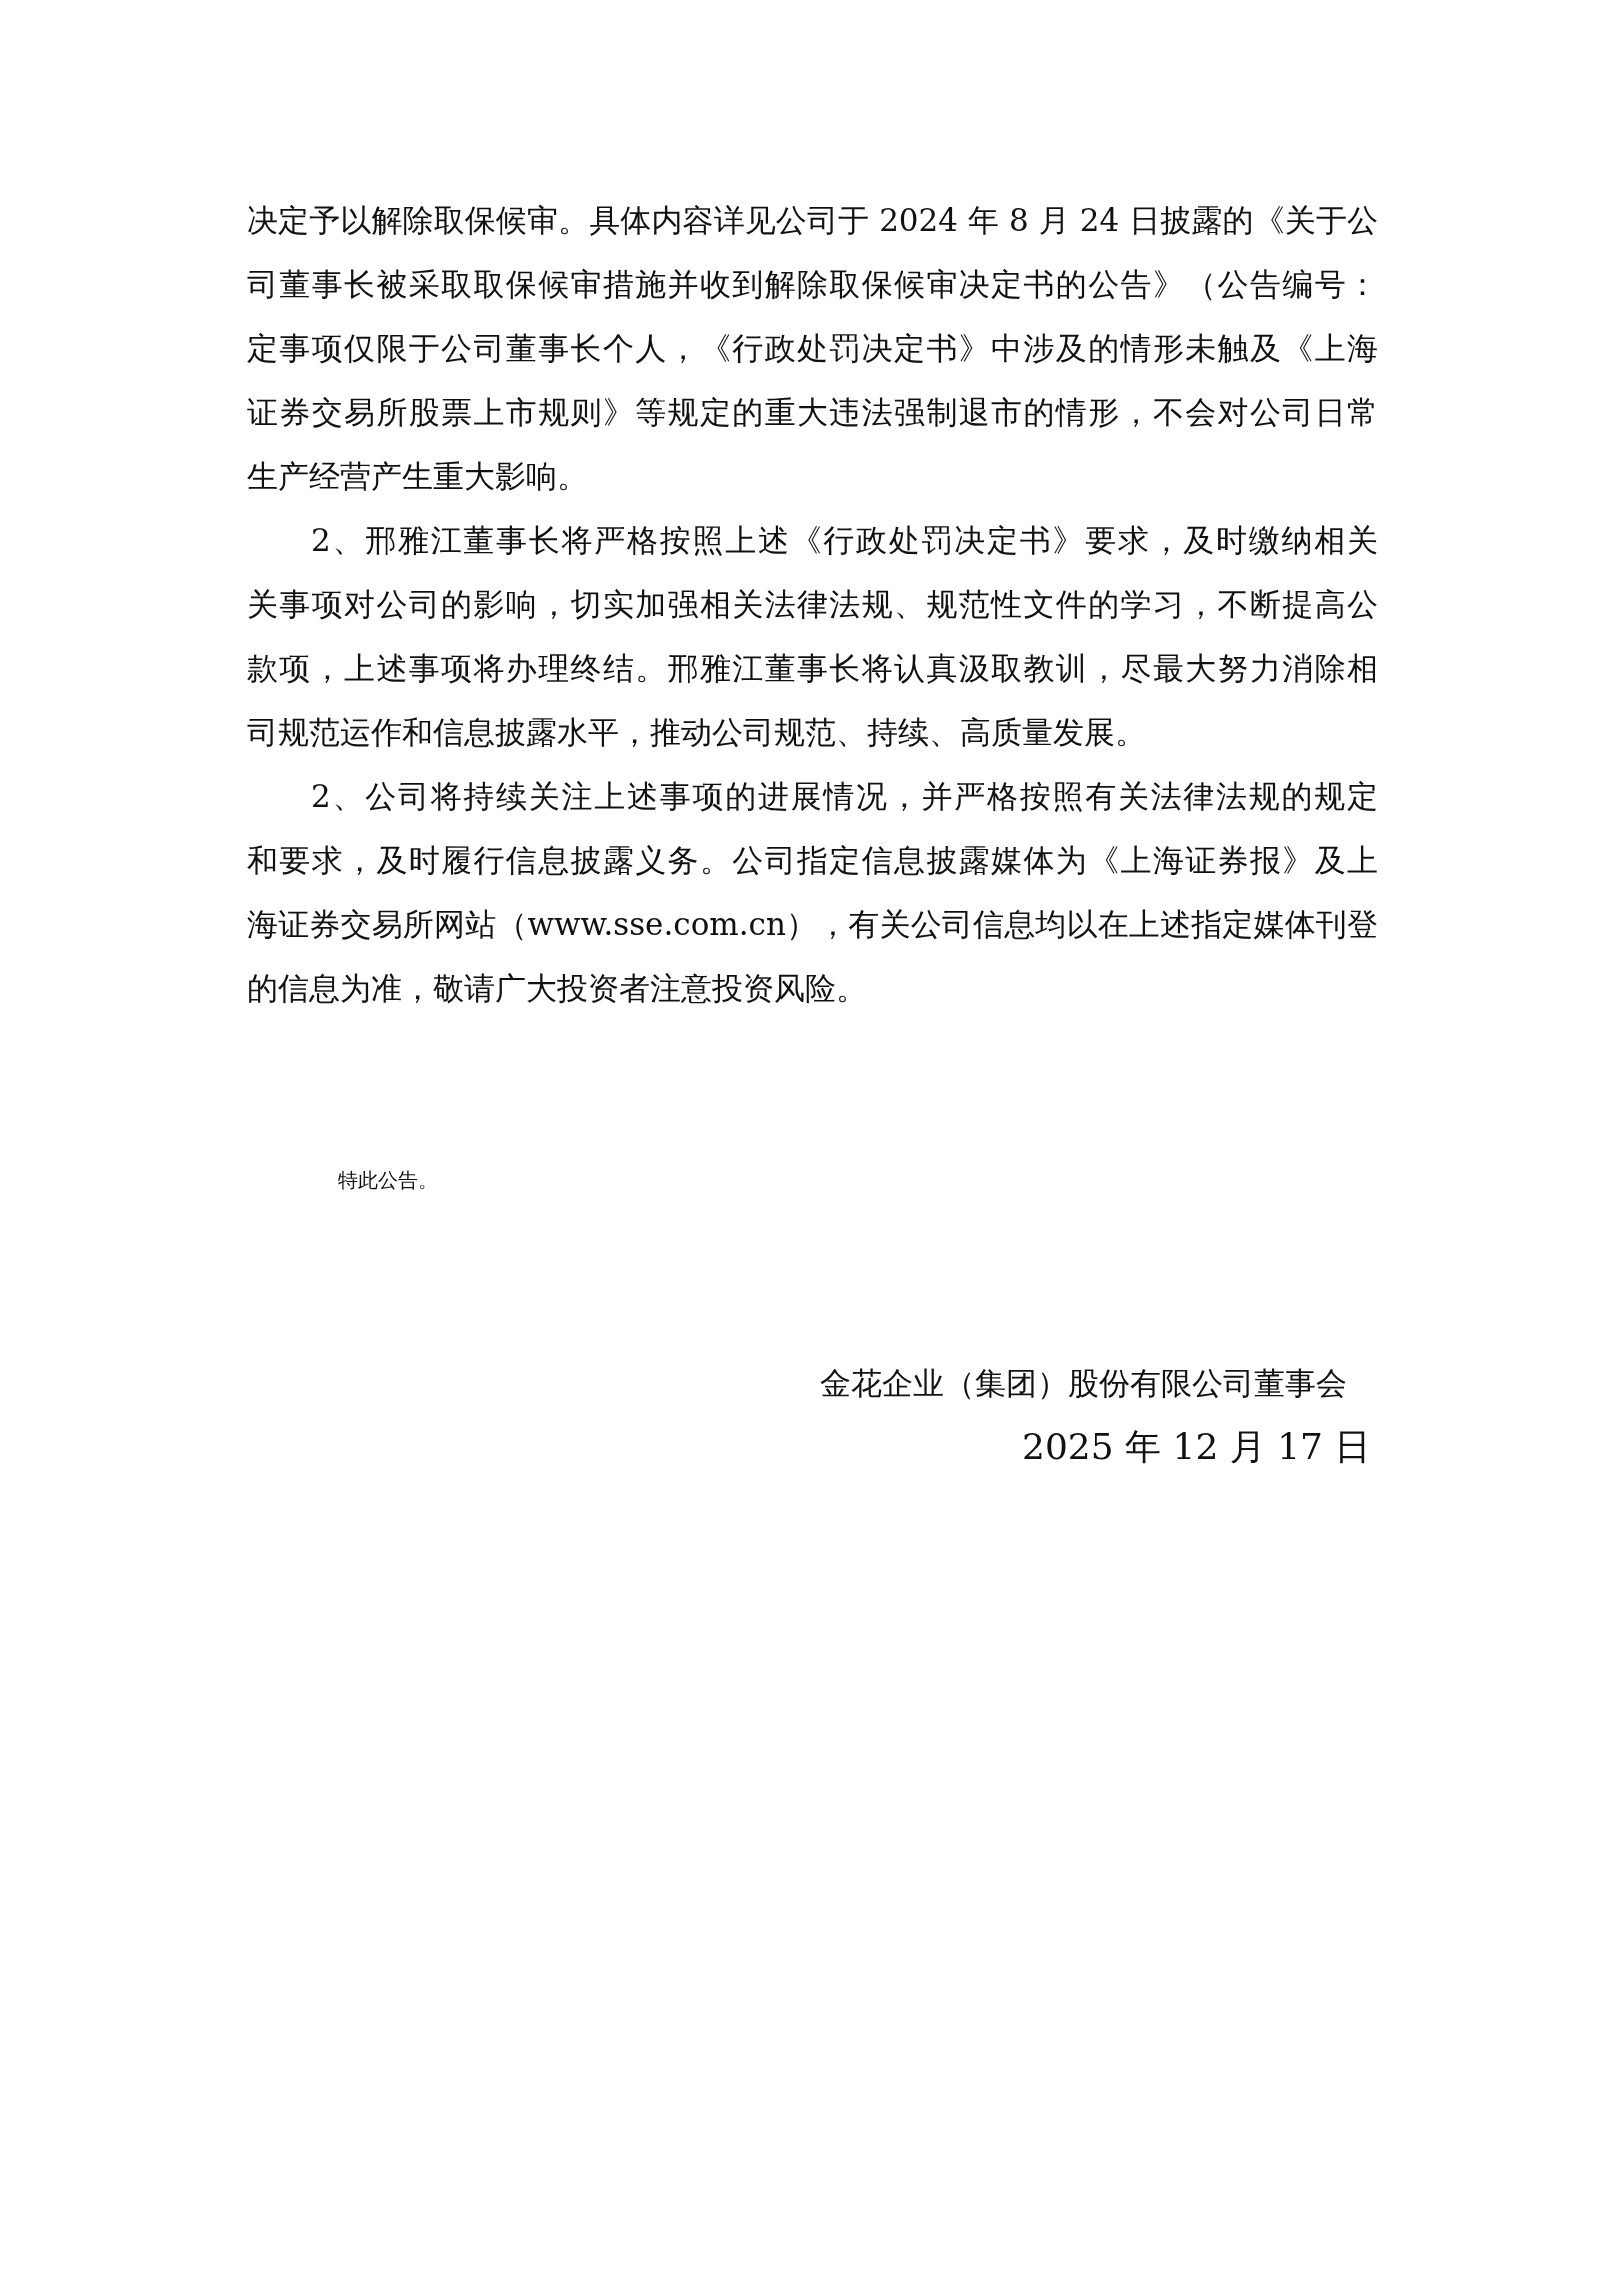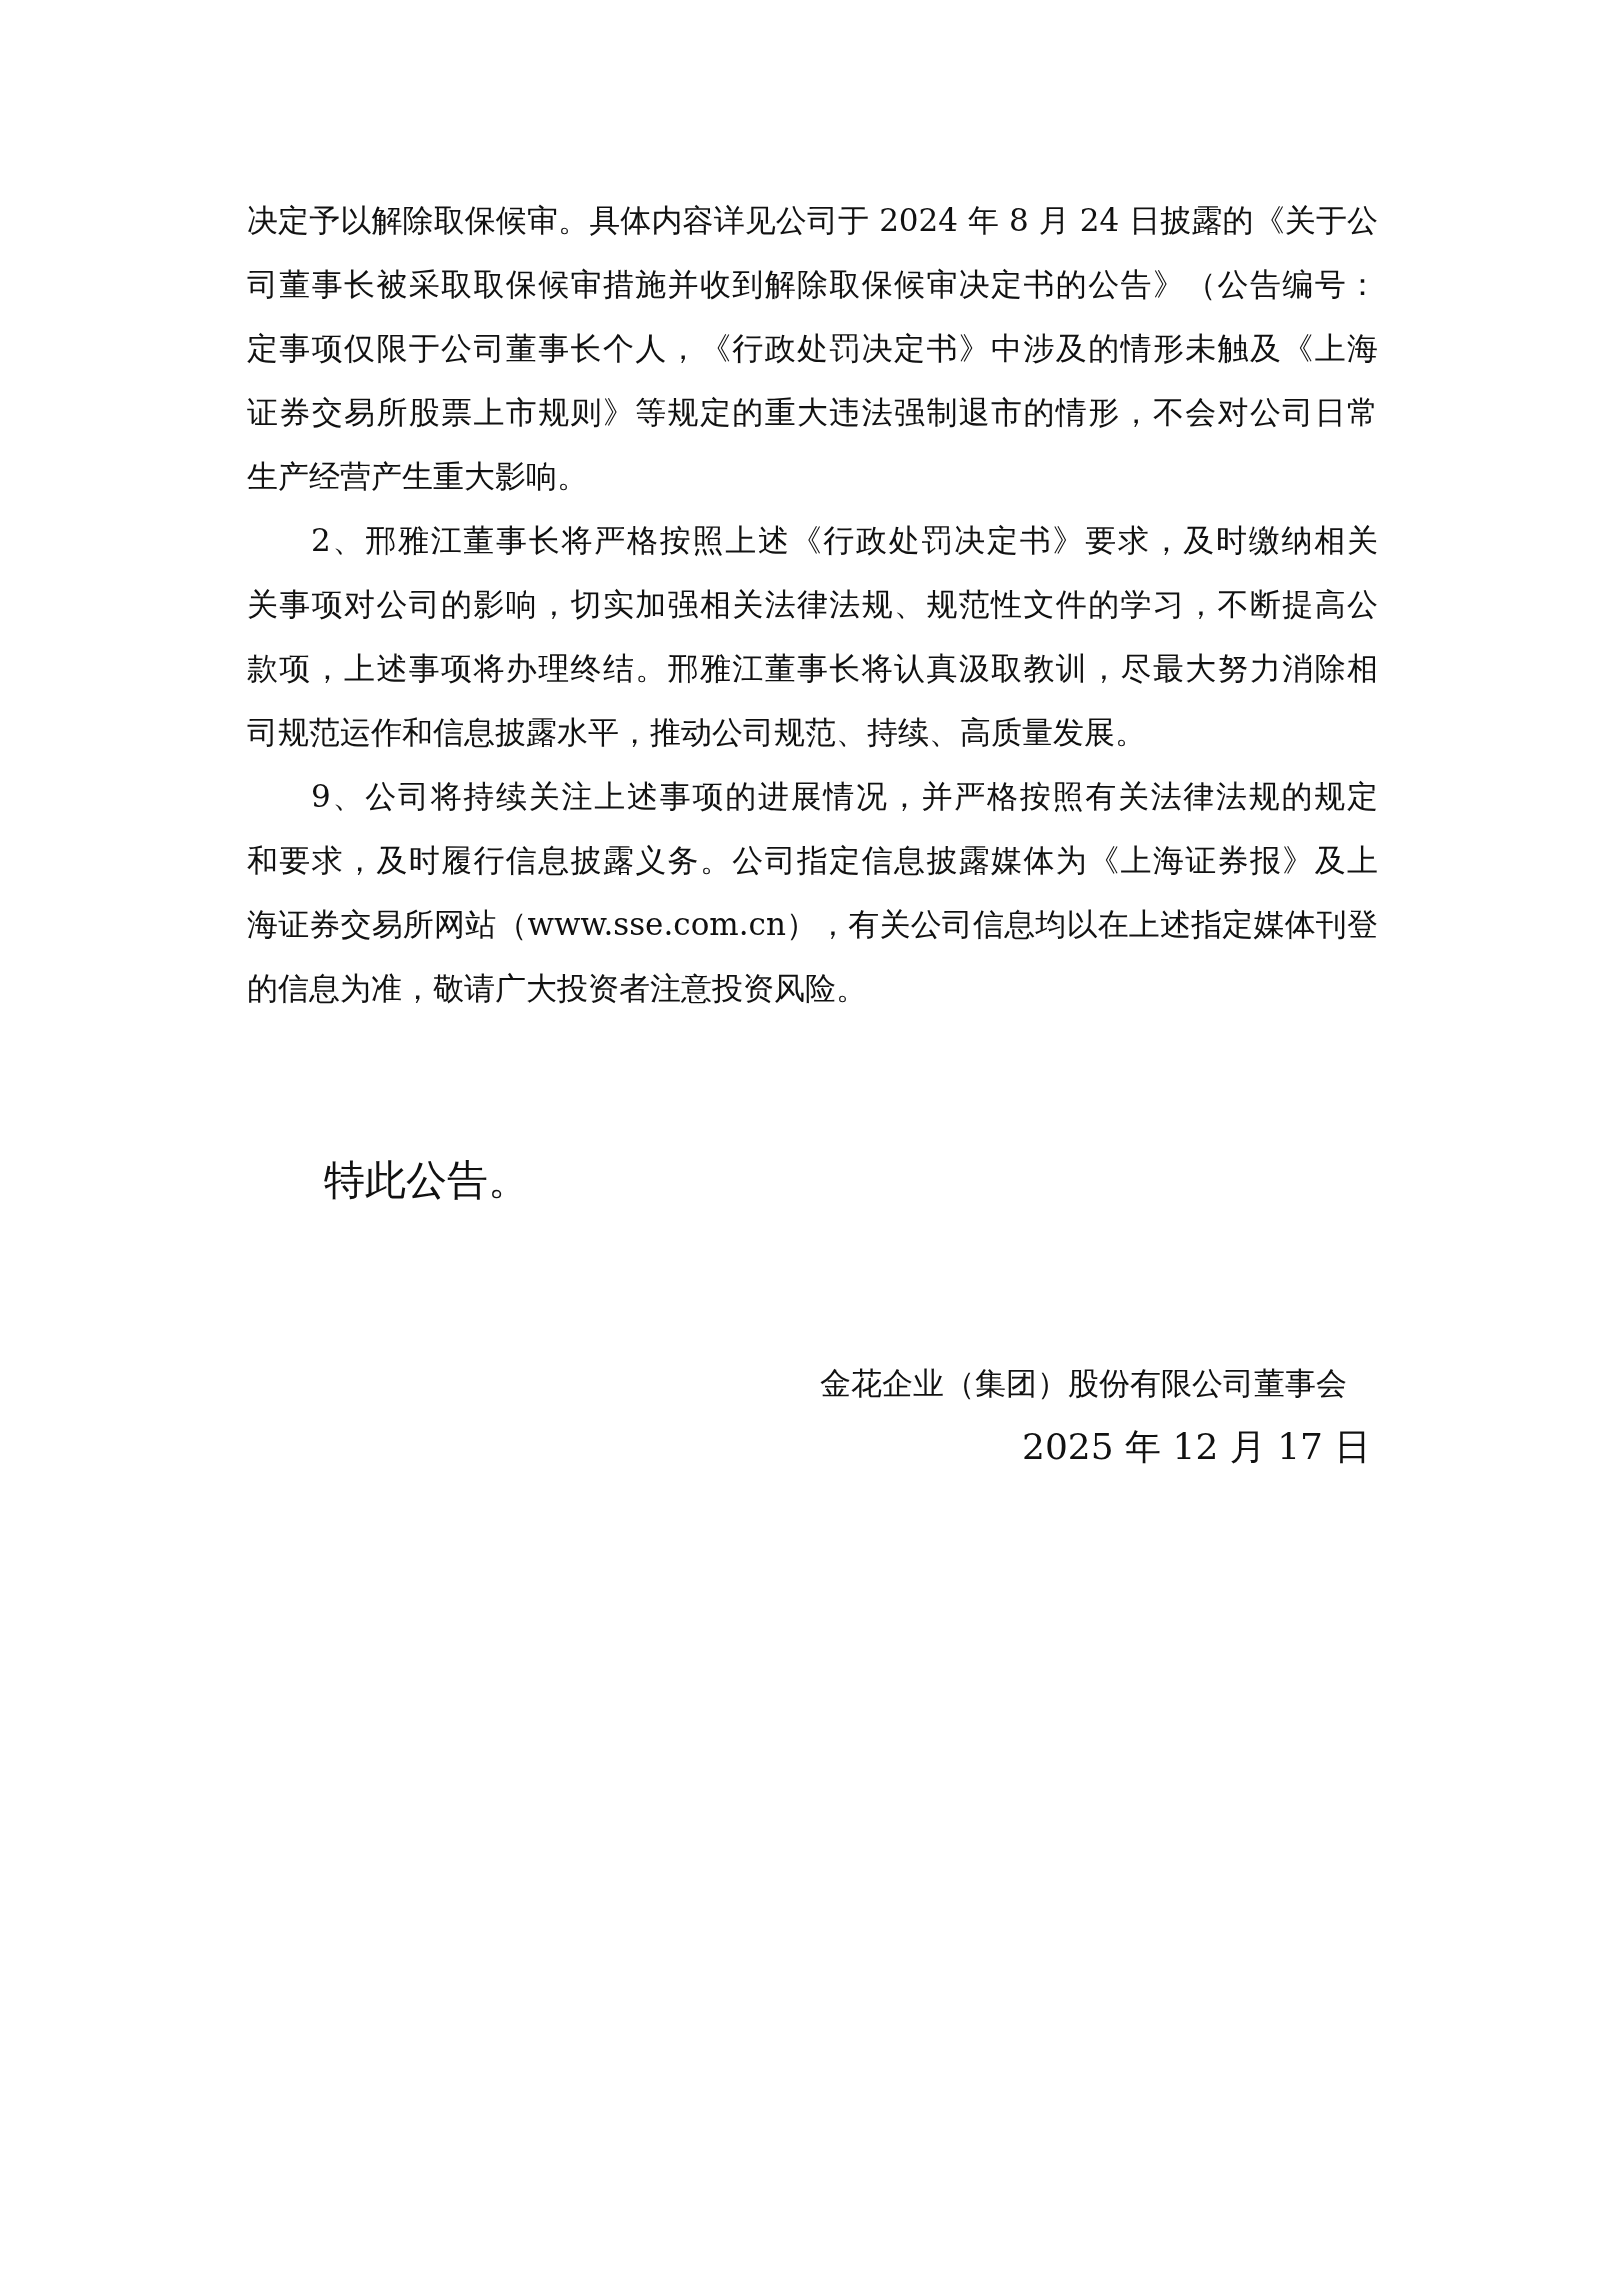--- a/index.html
+++ b/index.html
@@ -40,23 +40,23 @@
       letter-spacing: 0;
     }
     .line.last {
       text-align-last: left;
     }
     .line.indent {
       padding-left: 64px;
     }
     .closing {
       position: absolute;
-      left: 324px;
+      left: 338px;
       top: 1148px;
-      font-size: 41px;
+      font-size: 20px;
       line-height: 64px;
       white-space: nowrap;
     }
     .signature {
       position: absolute;
       left: 820px;
       top: 1351px;
       font-size: 31px;
       line-height: 64px;
       white-space: nowrap;
@@ -85,21 +85,21 @@
     </div>
 
     <div>
       <span class="line indent">2、邢雅江董事长将严格按照上述《行政处罚决定书》要求，及时缴纳相关</span>
       <span class="line">关事项对公司的影响，切实加强相关法律法规、规范性文件的学习，不断提高公</span>
       <span class="line">款项，上述事项将办理终结。邢雅江董事长将认真汲取教训，尽最大努力消除相</span>
       <span class="line last">司规范运作和信息披露水平，推动公司规范、持续、高质量发展。</span>
     </div>
 
     <div>
-      <span class="line indent">9、公司将持续关注上述事项的进展情况，并严格按照有关法律法规的规定</span>
+      <span class="line indent">2、公司将持续关注上述事项的进展情况，并严格按照有关法律法规的规定</span>
       <span class="line">和要求，及时履行信息披露义务。公司指定信息披露媒体为《上海证券报》及上</span>
       <span class="line">海证券交易所网站（www.sse.com.cn），有关公司信息均以在上述指定媒体刊登</span>
       <span class="line last">的信息为准，敬请广大投资者注意投资风险。</span>
     </div>
   </div>
 
   <div class="closing">特此公告。</div>
   <div class="signature">金花企业（集团）股份有限公司董事会</div>
   <div class="date">2025 年 12 月 17 日</div>
 </div>

